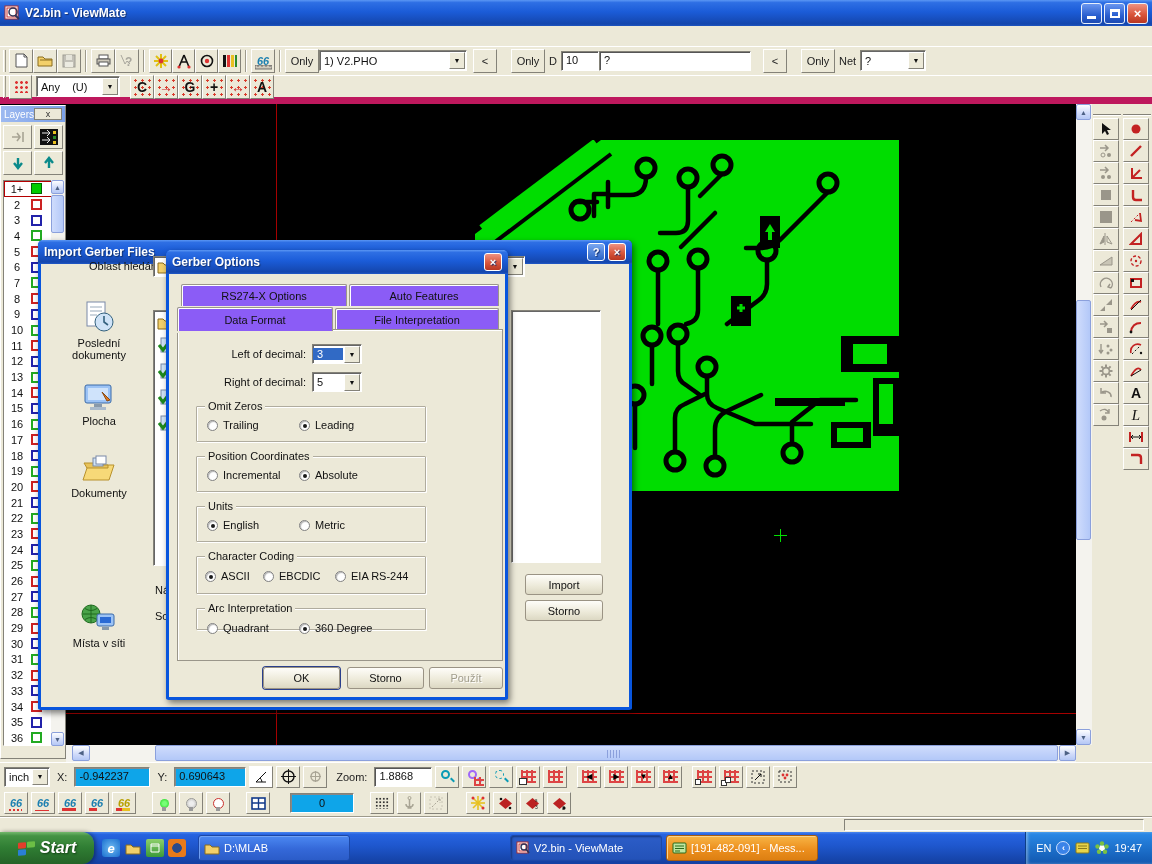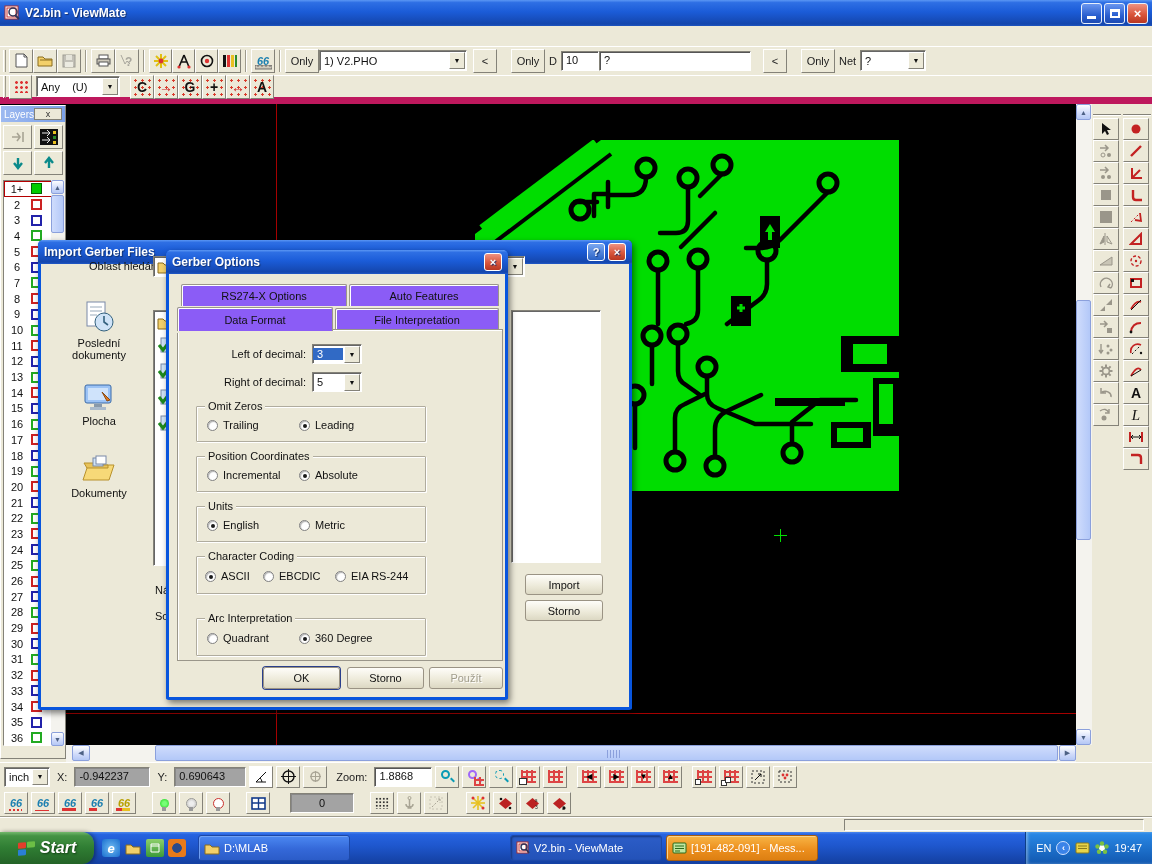--- a/index.html
+++ b/index.html
@@ -83,21 +83,21 @@
 .grp{position:absolute;border:1px solid #b0ac9e;box-shadow:inset 1px 1px 0 #fff,1px 1px 0 #fff;border-radius:1px}
 .glab{position:absolute;top:-7px;left:8px;background:#ECE9D8;padding:0 3px;color:#111}
 .rfield{position:absolute;display:flex;align-items:center;gap:5px;color:#111}
 .rad{position:relative;width:11px;height:11px;border-radius:50%;background:#fff;border:1px solid #808080;box-shadow:inset 1px 1px 1px #b5b5b5}
 .rad[data-checked="true"]::after{content:"";position:absolute;left:3px;top:3px;width:4px;height:4px;border-radius:50%;background:#1a1a1a}
 
 .tab{position:absolute;height:22px;background:#8b5cf6;border:1px solid #9a968a;border-bottom:none;border-radius:2px 2px 0 0;display:flex;align-items:center;justify-content:center;color:#111;box-shadow:inset 1px 1px 0 #fff}
 .tab.active{z-index:3;box-shadow:inset 1px 1px 0 #fff,0 2px 0 #ECE9D8}
 .tpanel{position:absolute;border:1px solid #9a968a;box-shadow:inset 1px 1px 0 #fff;background:#ECE9D8}
 .sunkw{background:#fff;border:1px solid;border-color:#848278 #fff #fff #848278;box-shadow:inset 1px 1px 0 #666}
-.sunkb{background:#a3a3a3;border:1px solid;border-color:#848278 #fff #fff #848278;box-shadow:inset 1px 1px 0 #888}
+.sunkb{background:#0ea5e9;border:1px solid;border-color:#848278 #fff #fff #848278;box-shadow:inset 1px 1px 0 #888}
 
 .sbar{position:absolute;left:0;width:1152px;background:#ECE9D8;display:flex;align-items:center;padding:0 4px;gap:3px}
 .s1{top:762px;height:28px;border-top:1px solid #fff}
 .s2{top:790px;height:26px}
 .smsg{position:absolute;left:0;top:816px;width:1152px;height:16px;border-top:1px solid #9d9a8b;box-shadow:inset 0 1px 0 #fff;background:#ECE9D8;display:flex}
 .smsg .pr{margin-left:auto;width:300px;height:12px;margin-top:2px;margin-right:8px;border:1px solid;border-color:#848278 #fff #fff #848278}
 .sibtn{width:24px;height:22px;background:#ECE9D8;border:1px solid;border-color:#fff #848278 #848278 #fff;display:flex;align-items:center;justify-content:center;position:relative;font-size:12px;color:#111}
 .sibtn.dis{color:#a8a494}
 .redgrid{width:15px;height:13px;background:repeating-linear-gradient(0deg,#d44 0 2px,transparent 2px 5px),repeating-linear-gradient(90deg,#d44 0 2px,transparent 2px 5px);display:flex;align-items:center;justify-content:center;font-size:8px;color:#000}
 .mag{position:relative;width:13px;height:13px}
@@ -742,20 +742,30 @@
         </div>
         <div class="place ab" style="top:96px">
           <svg width="34" height="30">
               <rect x="3" y="3" width="26" height="18" rx="2" fill="#9cc3f5" stroke="#3a6aa8"></rect>
               <rect x="6" y="6" width="20" height="12" fill="#cfe3fb"></rect>
               <rect x="12" y="22" width="8" height="3" fill="#8899aa"></rect>
               <rect x="8" y="25" width="16" height="3" fill="#aabbcc"></rect>
               <path d="M20 10 l8 8 -3 1 z" fill="#e07820" stroke="#8a4a10"></path>
             </svg>
           <span>Plocha</span>
+        </div>
+        <div class="place ab" style="top:318px">
+          <svg width="36" height="30">
+              <circle cx="10" cy="10" r="9" fill="#4aa34a" stroke="#1e6a1e"></circle>
+              <path d="M2 10 h16 M10 1 v18 M4 4.5 q6 4 12 0 M4 15.5 q6 -4 12 0" stroke="#1e6a1e" fill="none"></path>
+              <rect x="16" y="10" width="17" height="12" rx="2" fill="#9cc3f5" stroke="#3a6aa8"></rect>
+              <rect x="19" y="13" width="11" height="6" fill="#2a6ad4"></rect>
+              <rect x="21" y="23" width="7" height="3" fill="#8899aa"></rect>
+            </svg>
+          <span>Místa v síti</span>
         </div>
       </div>
 
       <div class="sunkw ab" style="left:112px;top:70px;width:350px;height:256px">
         <svg width="18" height="14" class="ab" style="left:3px;top:5px">
             <path d="M1 3 h5 l2 2 h8 v8 h-15 z" fill="#f3d06a" stroke="#8a6d1e"></path>
           </svg>
         <svg width="16" height="18" class="ab" style="left:4px;top:26px">
             <rect x="3" y="1" width="11" height="14" fill="#cfe3f7" stroke="#7a8aa8"></rect>
             <path d="M1 8 l4 5 7 -9" stroke="#1e8a1e" stroke-width="3" fill="none"></path>
@@ -842,21 +852,21 @@
             </span>
           <span class="rfield" style="left:66px;top:13px">
               <i class="rad" data-checked="false"></i>
               <span>EBCDIC</span>
             </span>
           <span class="rfield" style="left:138px;top:13px">
               <i class="rad" data-checked="false"></i>
               <span>EIA RS-244</span>
             </span>
         </div>
-        <div class="grp" style="left:18px;top:288px;width:230px;height:38px">
+        <div class="grp" style="left:18px;top:278px;width:230px;height:22px">
           <span class="glab">Arc Interpretation</span>
           <span class="rfield" style="left:10px;top:13px">
               <i class="rad" data-checked="false"></i>
               <span>Quadrant</span>
             </span>
           <span class="rfield" style="left:102px;top:13px">
               <i class="rad" data-checked="true"></i>
               <span>360 Degree</span>
             </span>
         </div>

